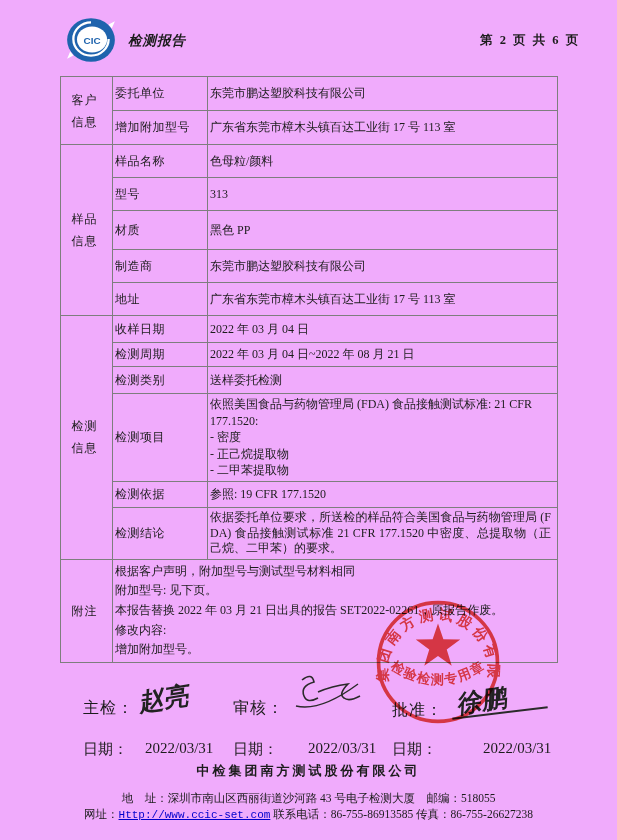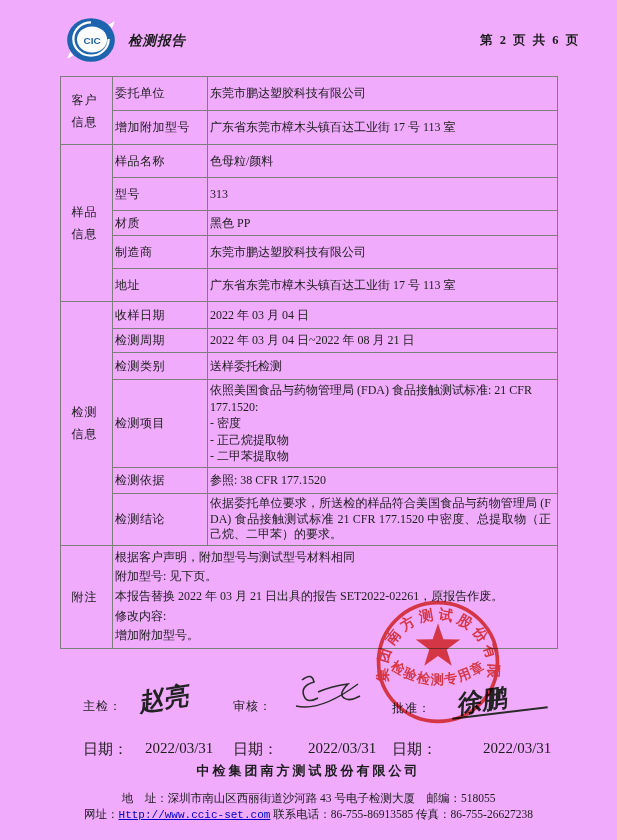--- a/index.html
+++ b/index.html
@@ -18,21 +18,21 @@
                padding:2px 6px 2px 2px;word-break:break-all;}
   td.grp{text-align:center;padding:0 4px;letter-spacing:1px;}
   td.grp div{line-height:22px;}
   td.lbl{padding-left:9px;letter-spacing:0.5px;}
   td.val{padding-left:12px;margin-top:19px;}
   .mline div{line-height:16.6px;}
   .nline div{line-height:19.6px;}
   td.just{text-align:justify;line-height:15.6px;padding:4px 8px 4px 12px;}
 
   
-  .siglabel{position:absolute;font-size:12px;letter-spacing:1px;text-align:right;}
+  .siglabel{position:absolute;font-size:16px;letter-spacing:1px;text-align:right;}
   .sigdate{position:absolute;font-size:15px;white-space:nowrap;}
   .sig-hand{position:absolute;font-size:25px;color:#222;
             transform:rotate(-9deg) skewX(-12deg);white-space:nowrap;font-weight:bold;}
   .sig-stroke{position:absolute;height:2px;background:#2a2a2a;transform:rotate(-7deg);}
   .squiggle{position:absolute;}
 
   
   .stamp{position:absolute;left:375px;top:599px;width:126px;height:126px;
          opacity:0.88;mix-blend-mode:multiply;z-index:6;}
 
@@ -85,21 +85,21 @@
         <div>样品</div>
         <div>信息</div>
       </td>
       <td class="lbl">样品名称</td>
       <td class="val">色母粒/颜料</td>
     </tr>
     <tr style="height:33px">
       <td class="lbl">型号</td>
       <td class="val">313</td>
     </tr>
-    <tr style="height:25px">
+    <tr style="height:39px">
       <td class="lbl">材质</td>
       <td class="val">黑色 PP</td>
     </tr>
     <tr style="height:33px">
       <td class="lbl">制造商</td>
       <td class="val">东莞市鹏达塑胶科技有限公司</td>
     </tr>
     <tr style="height:33px">
       <td class="lbl">地址</td>
       <td class="val">广东省东莞市樟木头镇百达工业街 17 号 113 室</td>
@@ -126,21 +126,21 @@
       <td class="val mline">
         <div>依照美国食品与药物管理局 (FDA) 食品接触测试标准: 21 CFR</div>
         <div>177.1520:</div>
         <div>- 密度</div>
         <div>- 正己烷提取物</div>
         <div>- 二甲苯提取物</div>
       </td>
     </tr>
     <tr style="height:26px">
       <td class="lbl">检测依据</td>
-      <td class="val">参照: 38 CFR 177.1520</td>
+      <td class="val">参照: 19 CFR 177.1520</td>
     </tr>
     <tr style="height:44px">
       <td class="lbl">检测结论</td>
       <td class="val just">依据委托单位要求，所送检的样品符合美国食品与药物管理局 (FDA) 食品接触测试标准 21 CFR 177.1520 中密度、总提取物（正己烷、二甲苯）的要求。</td>
     </tr>
 
     <tr style="height:99px">
       <td class="grp">
         <div>附注</div>
       </td>

